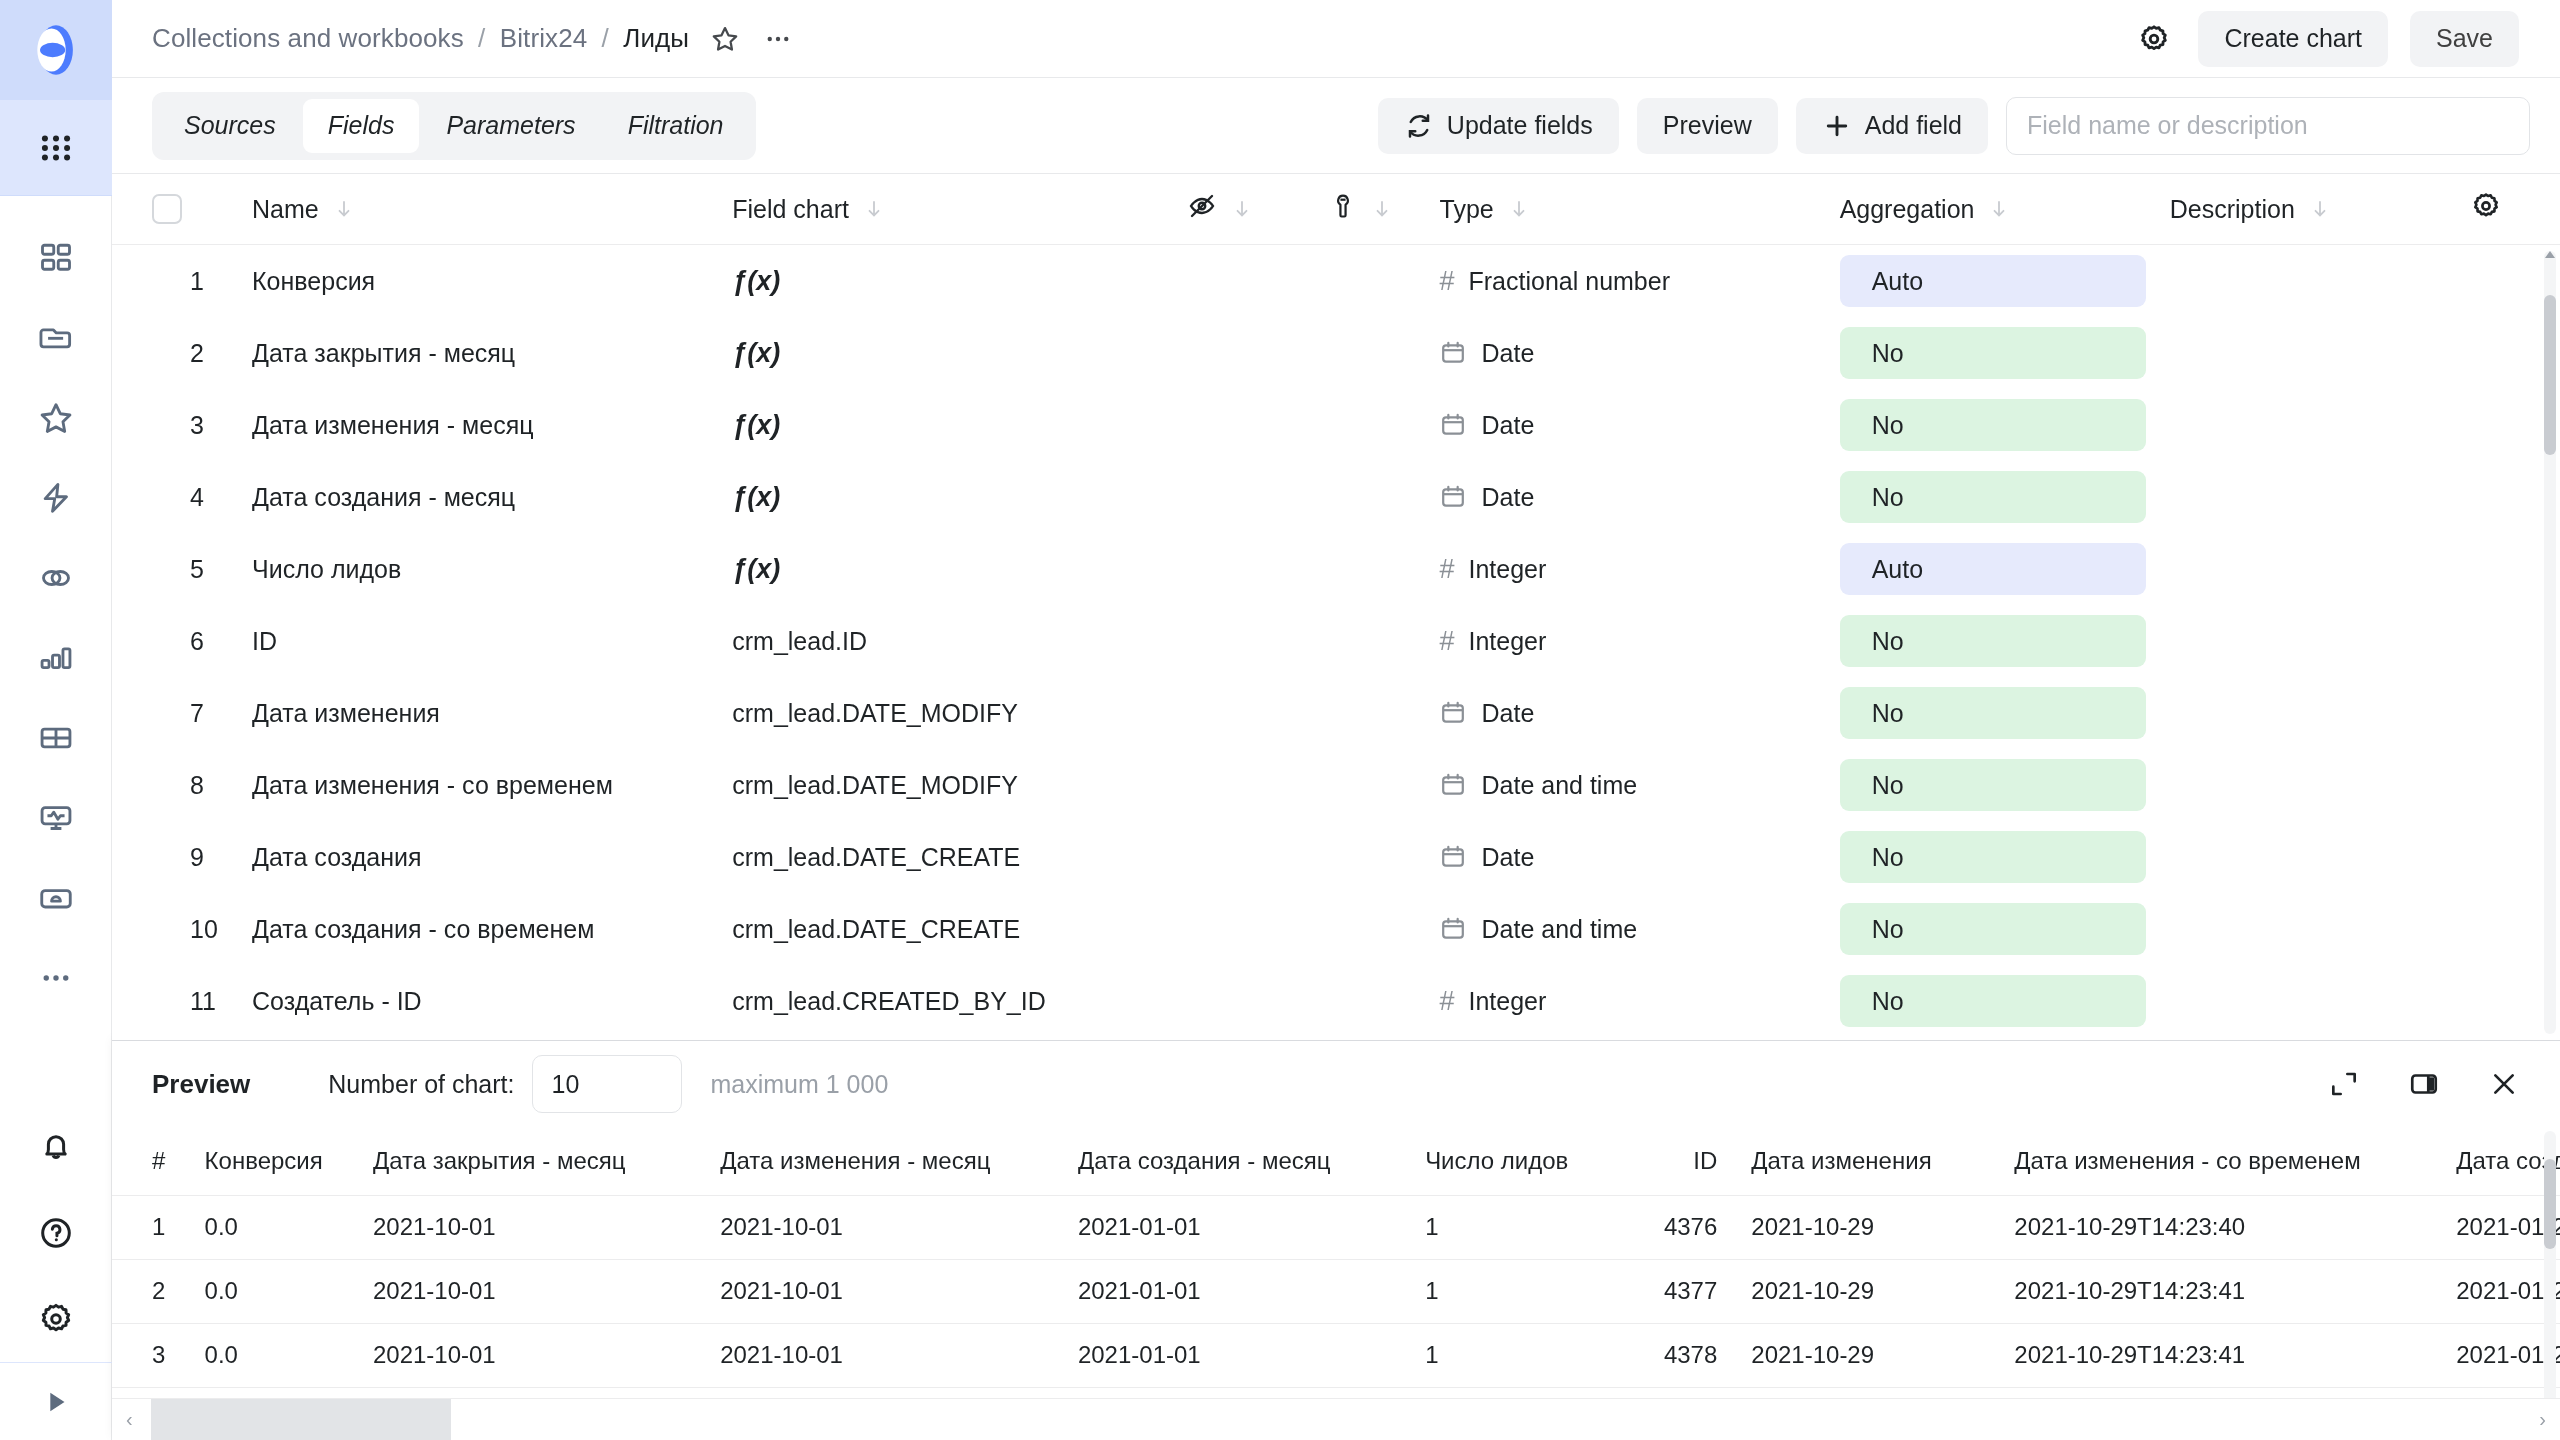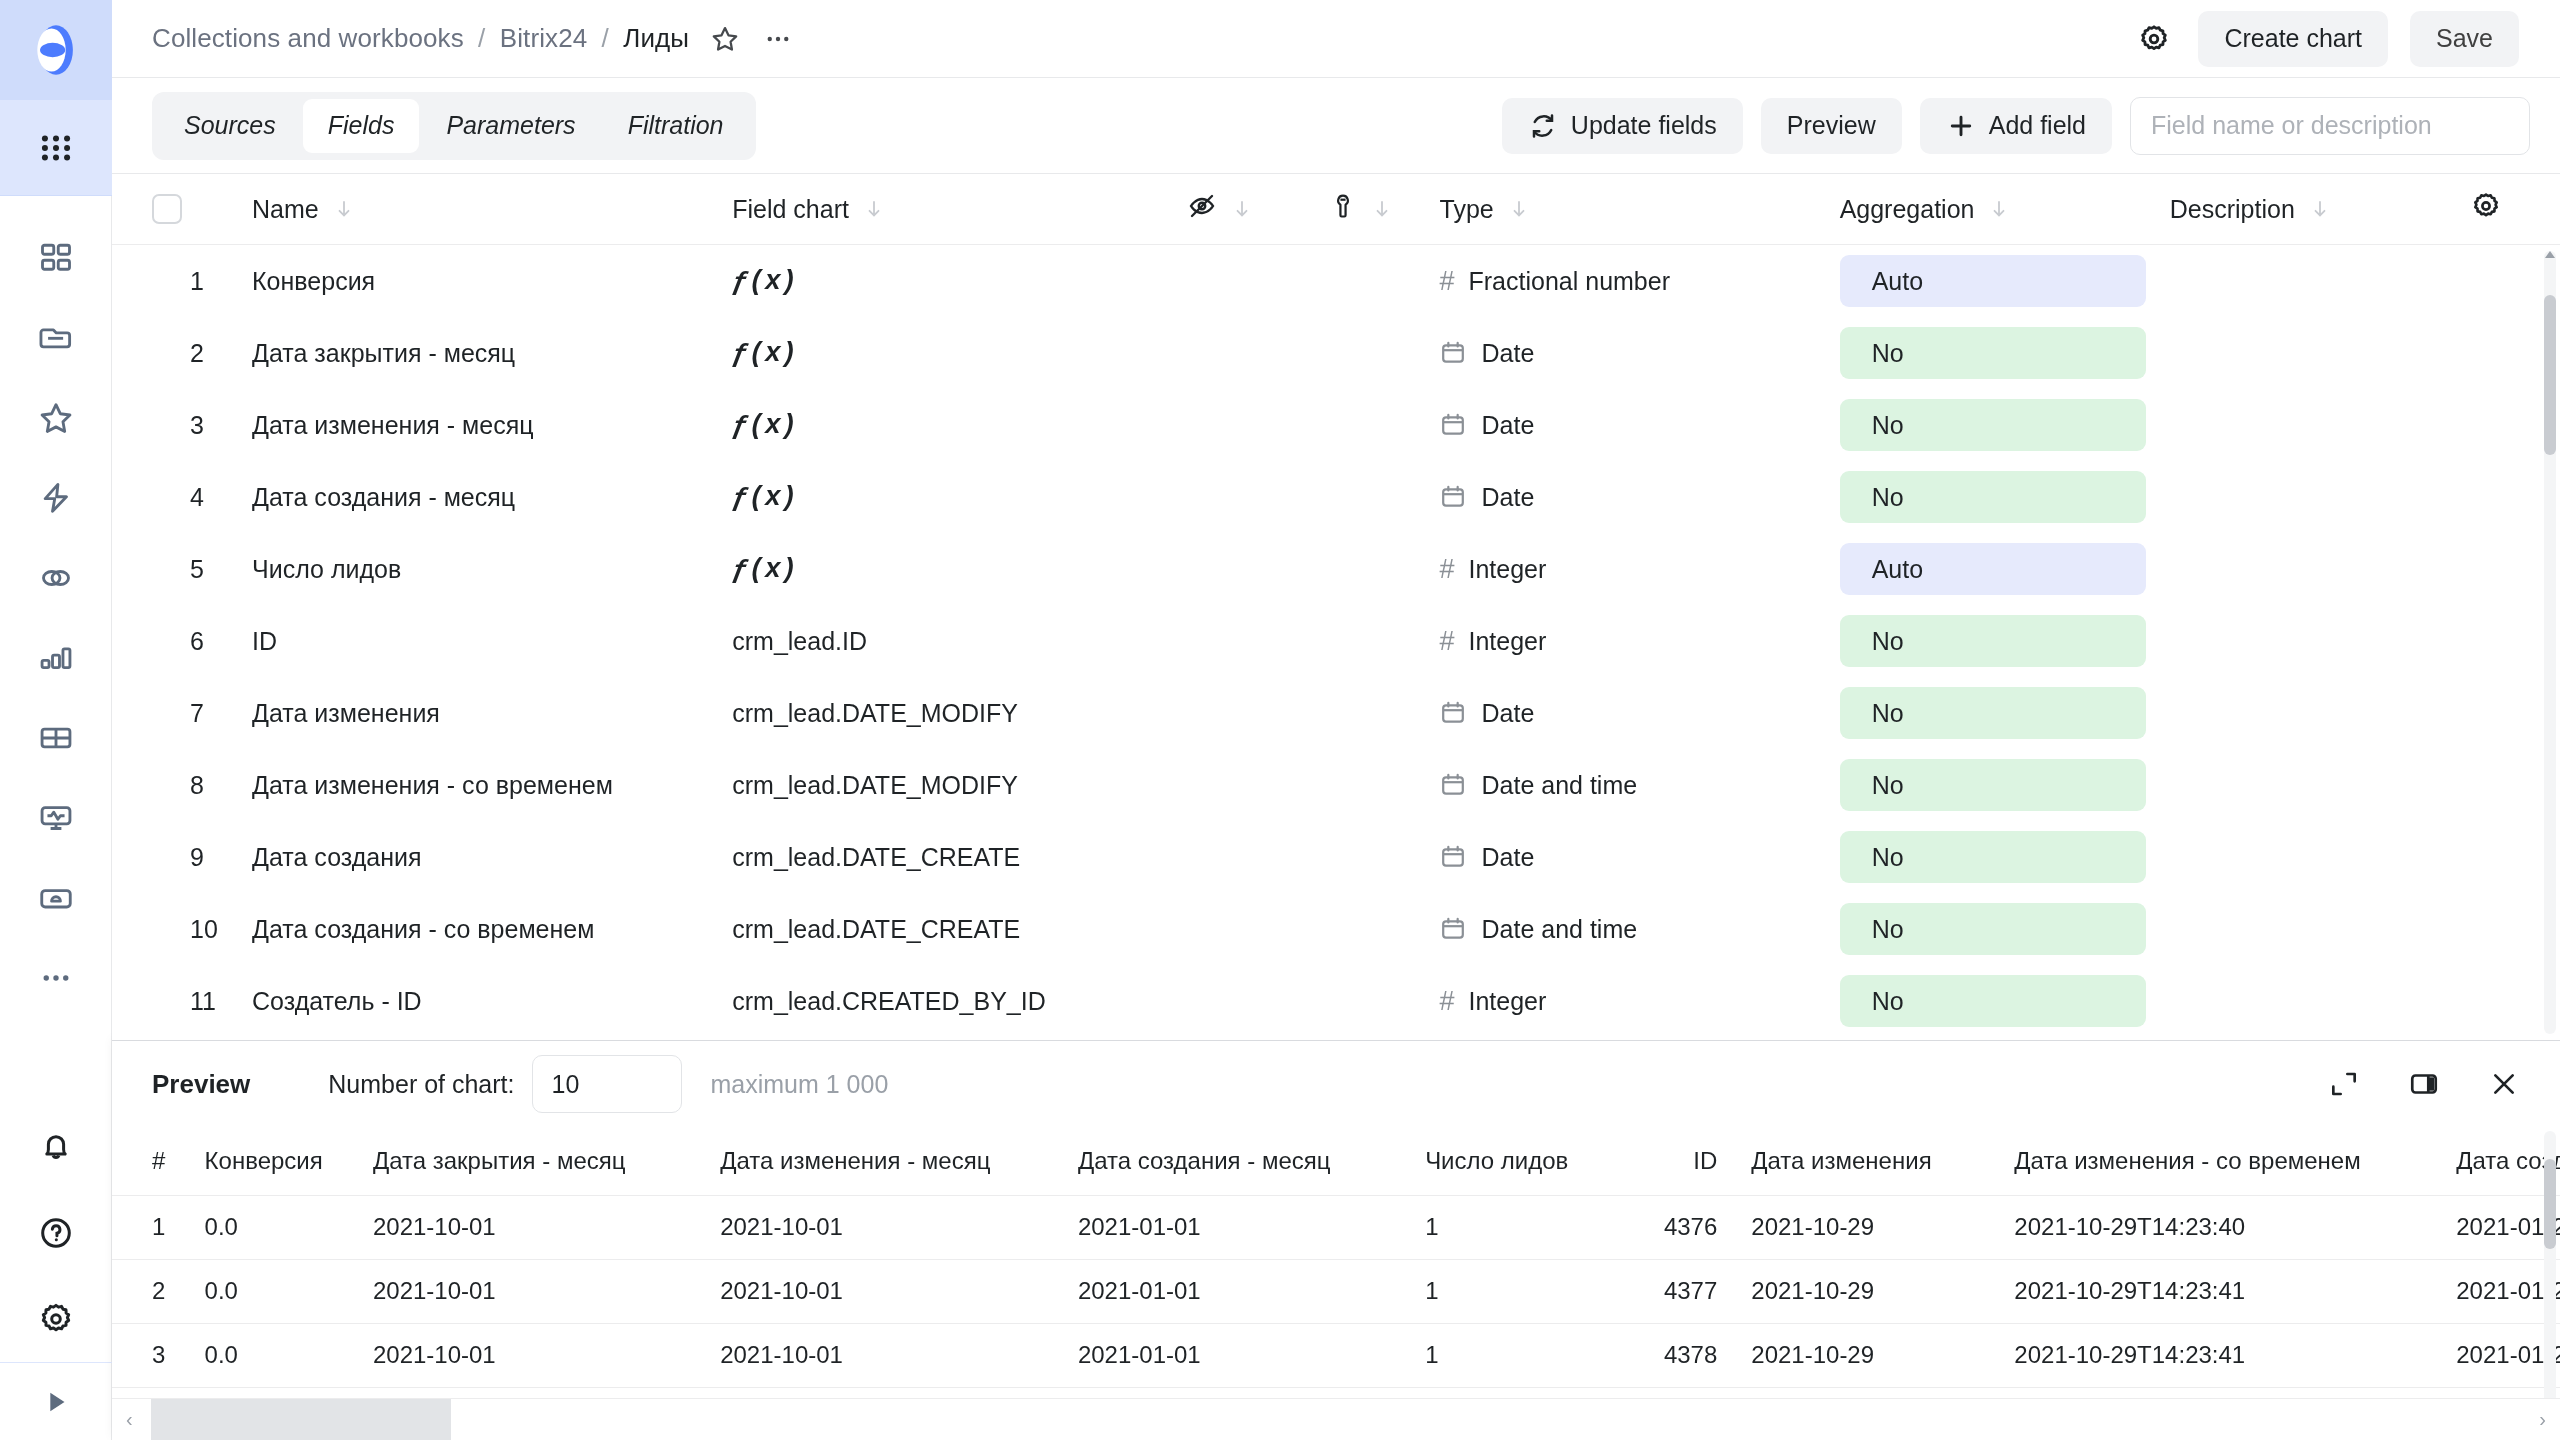--- a/index.html
+++ b/index.html
@@ -98,21 +98,21 @@
   .seg-item {
     height: 54px; padding: 0 25px;
     display: flex; align-items: center;
     font-size: 25px; color: #1f2326;
     border-radius: 9px; cursor: pointer;
     white-space: nowrap;
   }
   .seg-item.active { background: #ffffff; }
   .toolbar-right { margin-left: auto; display: flex; align-items: center; gap: 18px; }
   .search-input {
-    width: 400px; height: 58px;
+    width: 524px; height: 58px;
     border: 1px solid #e2e4e7; border-radius: 10px;
     font-size: 25px; font-family: inherit;
     padding: 0 20px; color: #1f2326; outline: none;
     background: #fff;
   }
   .search-input::placeholder { color: #aeb2b8; }
 
   
   #fields-area {
     flex: 1 1 auto; min-height: 0;
@@ -140,21 +140,21 @@
   .col-src   { width: 455px; }
   .col-eye   { width: 142px; }
   .col-key   { width: 110px; }
   .col-type  { width: 400px; }
   .col-agg   { width: 330px; }
   .col-desc  { width: 300px; }
   .col-gear  { width: 90px; }
 
   td.t-cell { height: 72px; font-size: 25px; color: #1f2326; padding: 0; }
   td.t-num { color: #1f2326; font-size: 25px; }
-  .fx { font-family: Liberation Mono, monospace; font-style: italic; font-size: 27px; font-weight: 700; }
+  .fx { font-family: Liberation Sans, sans-serif; font-style: italic; font-size: 27px; font-weight: 700; }
   .type-cell { display: flex; align-items: center; gap: 14px; }
   .type-ico { color: #8b9096; display: flex; align-items: center; }
   .hashmark { color: #8b9096; font-size: 27px; line-height: 1; }
   .agg-badge {
     display: flex; align-items: center;
     height: 52px; border-radius: 9px;
     padding: 0 32px; font-size: 25px; color: #1f2326;
     cursor: pointer; width: 100%;
   }
   .agg-auto { background: #e6eafc; }

